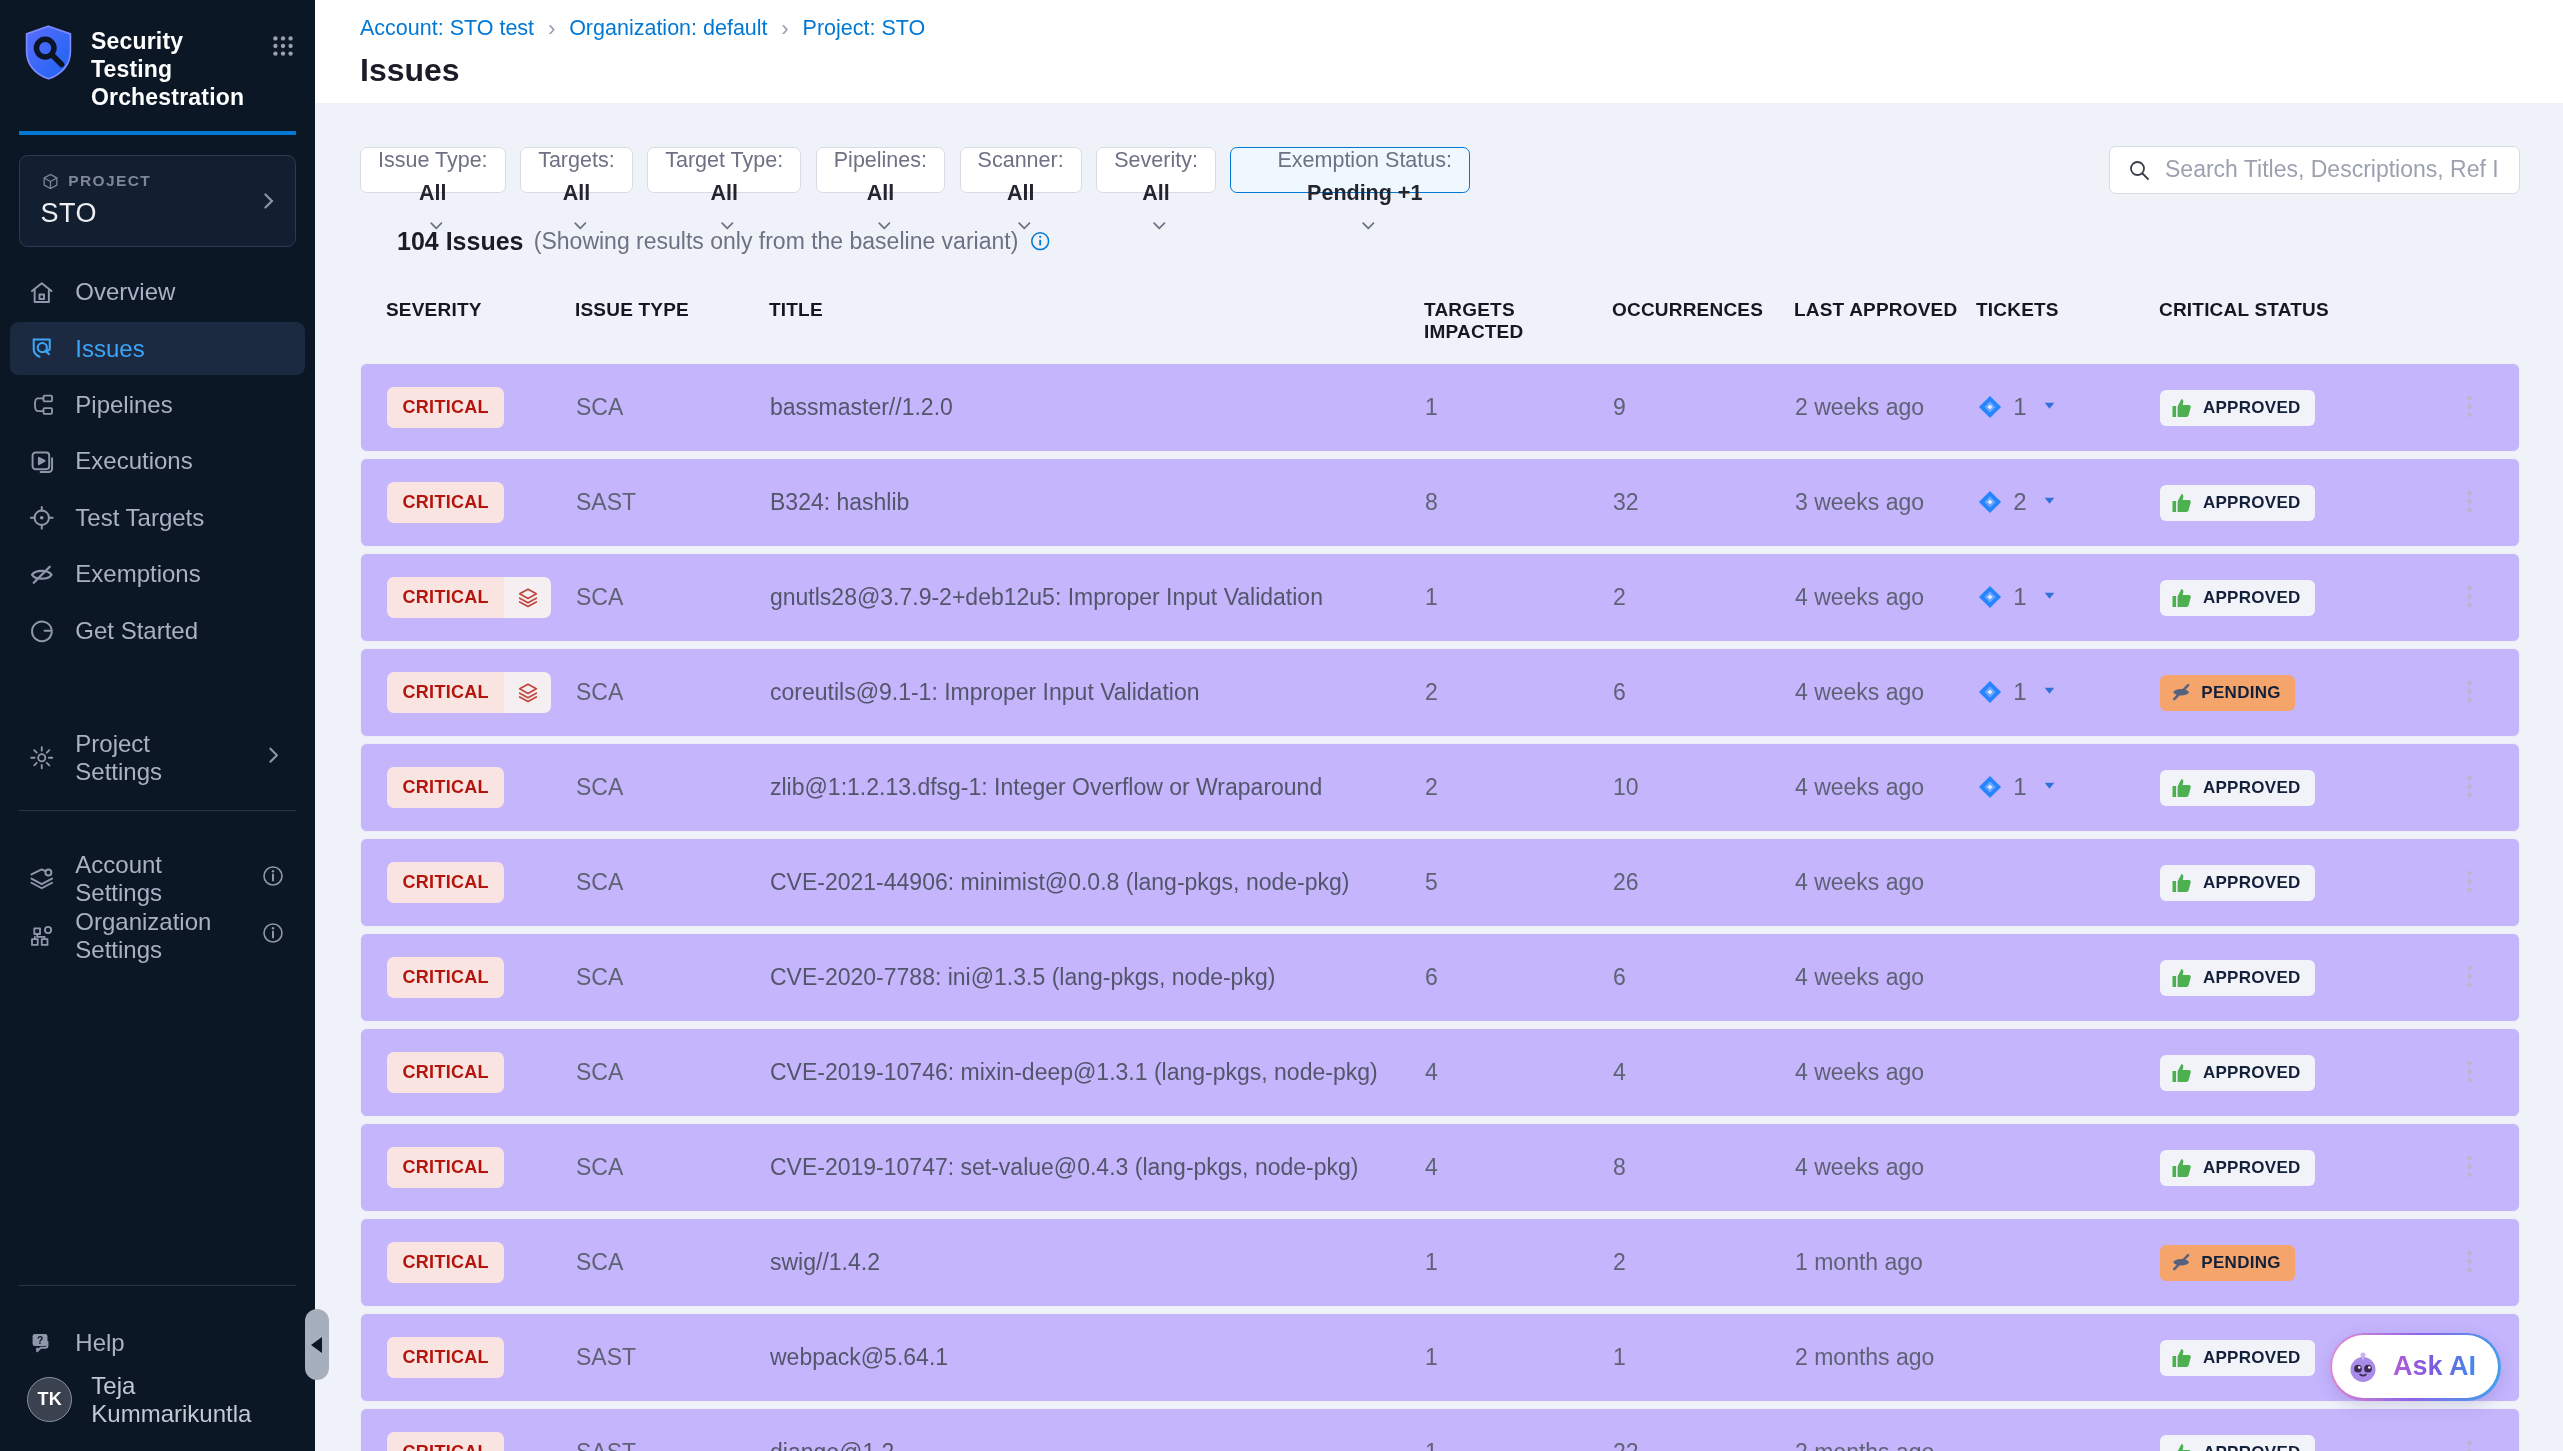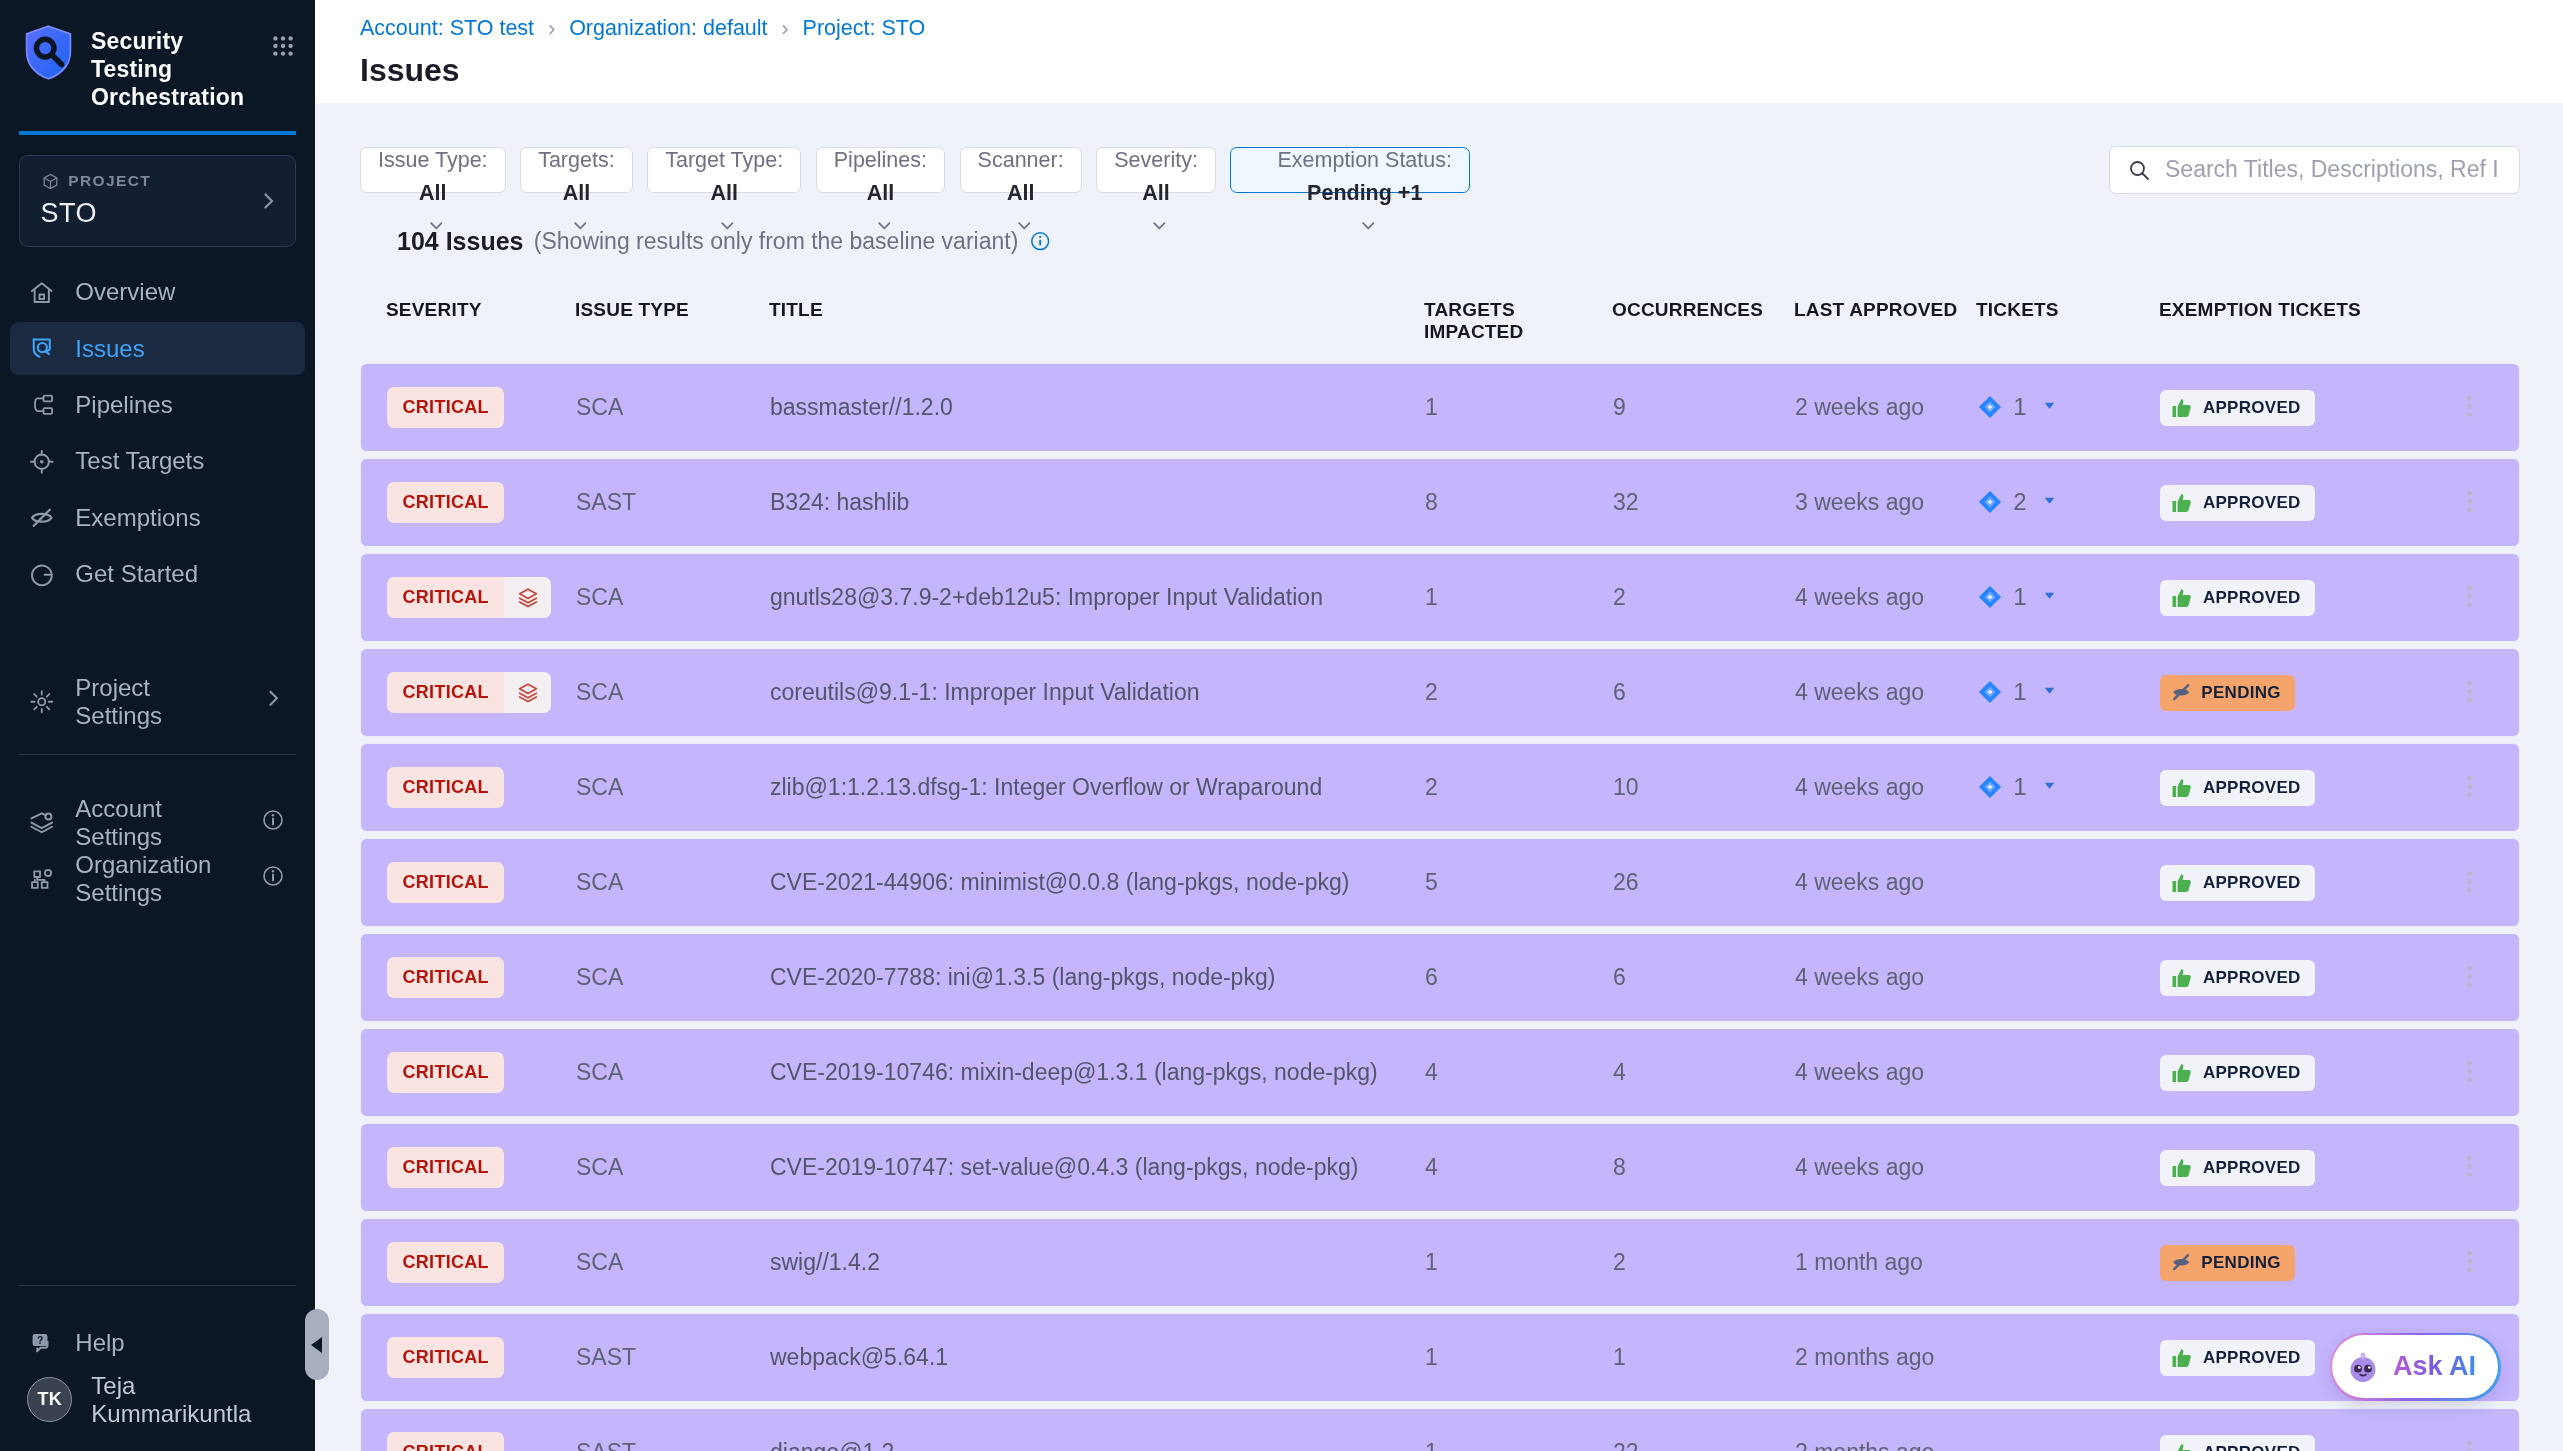--- a/index.html
+++ b/index.html
@@ -173,20 +173,32 @@
         <span class="icon">
           <svg width="27.5" height="27.5" viewBox="0 0 24 24">
             <g fill="none" stroke="currentColor" stroke-linecap="round" stroke-linejoin="round" stroke-width="1.6">
               <rect x="13.5" y="4" width="7.5" height="5" rx="1"></rect>
               <rect x="13.5" y="15" width="7.5" height="5" rx="1"></rect>
               <path d="M13.5 6.5H8.5c-3.2 0-3.2 11 0 11h5"></path>
             </g>
           </svg>
         </span>
         <span>Pipelines</span>
+      </div>
+      <div class="nav-item">
+        <span class="icon">
+          <svg width="27.5" height="27.5" viewBox="0 0 24 24">
+            <g fill="none" stroke="currentColor" stroke-linecap="round" stroke-linejoin="round" stroke-width="1.7">
+              <rect x="4" y="4" width="14.5" height="14.5" rx="2.5"></rect>
+              <path d="M9.5 8.5v5.6l5-2.8z" fill="currentColor"></path>
+              <path d="M21 9v9a3 3 0 0 1-3 3h-7"></path>
+            </g>
+          </svg>
+        </span>
+        <span>Executions</span>
       </div>
       <div class="nav-item">
         <span class="icon">
           <svg width="27.5" height="27.5" viewBox="0 0 24 24">
             <g fill="none" stroke="currentColor" stroke-linecap="round" stroke-linejoin="round" stroke-width="1.7">
               <circle cx="12" cy="12" r="6.3"></circle>
               <circle cx="12" cy="12" r="1.6" fill="currentColor" stroke="none"></circle>
               <path d="M12 2.5v3.4M12 18.1v3.4M2.5 12h3.4M18.1 12h3.4"></path>
             </g>
           </svg>
@@ -419,21 +431,21 @@
 
     <div class="issues-table">
       <div class="thead" id="thead">
           <span>SEVERITY</span>
           <span>ISSUE TYPE</span>
           <span>TITLE</span>
           <span>TARGETS IMPACTED</span>
           <span>OCCURRENCES</span>
           <span>LAST APPROVED</span>
           <span>TICKETS</span>
-          <span>EXEMPTION TICKETS</span>
+          <span>CRITICAL STATUS</span>
           <span></span>
         </div>
       <div id="rows">
           <div class="trow">
             <span><span class="sev">
        <span class="sev-main">CRITICAL</span>
 
      </span></span>
             <span class="c-type">SCA</span>
             <span class="c-title">bassmaster//1.2.0</span>

